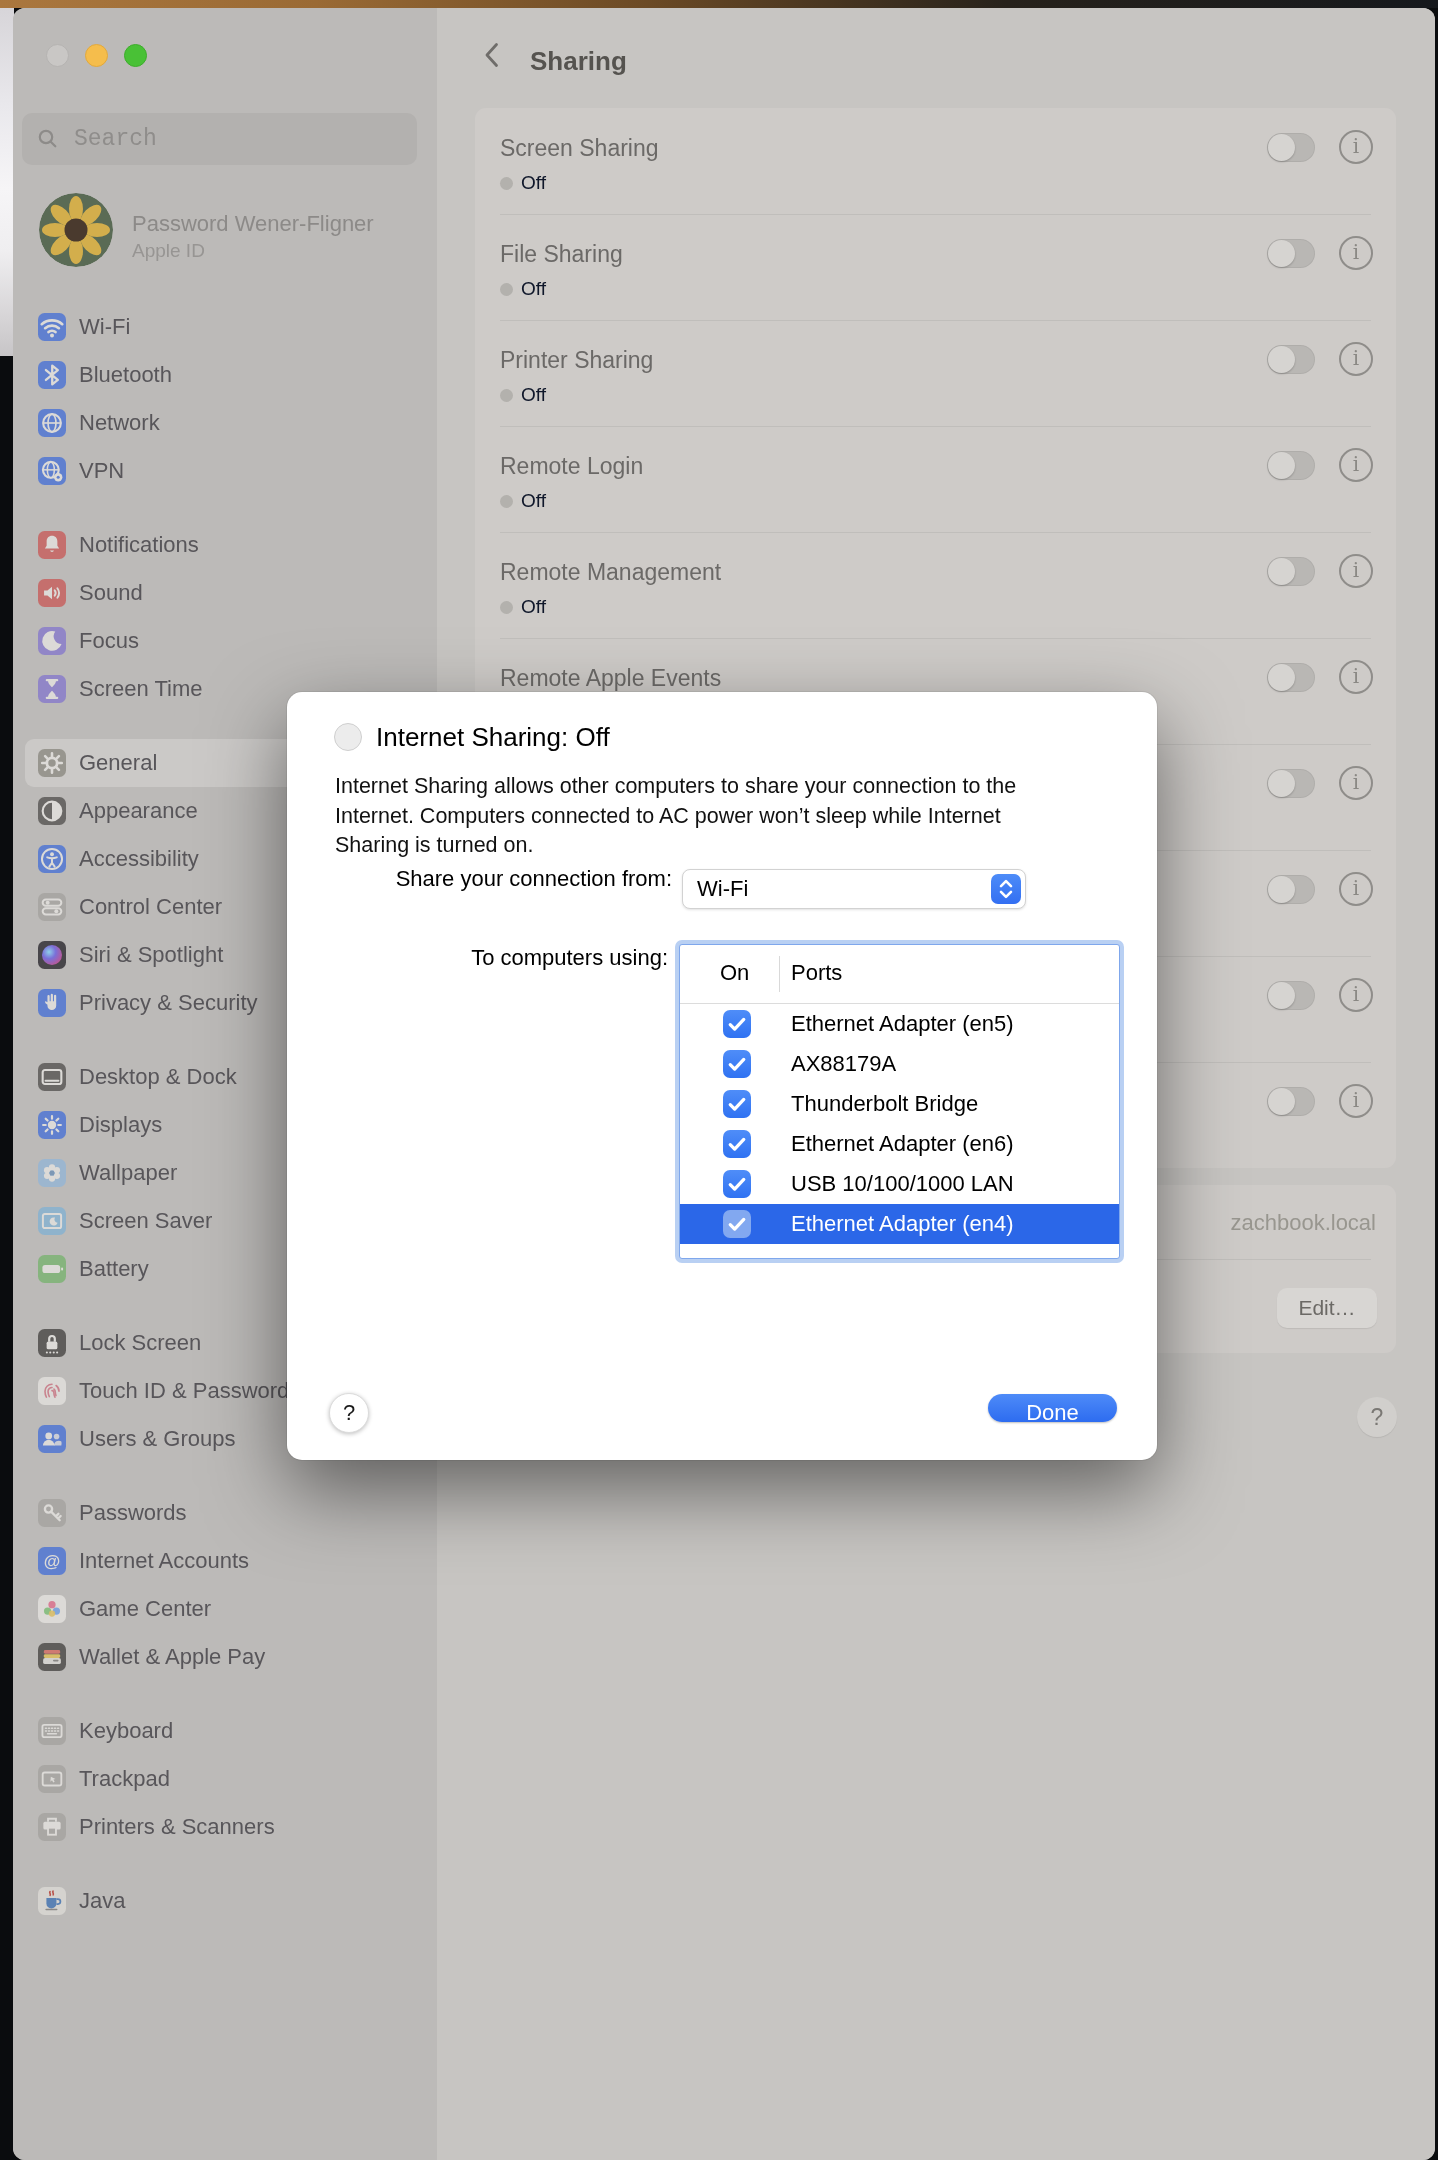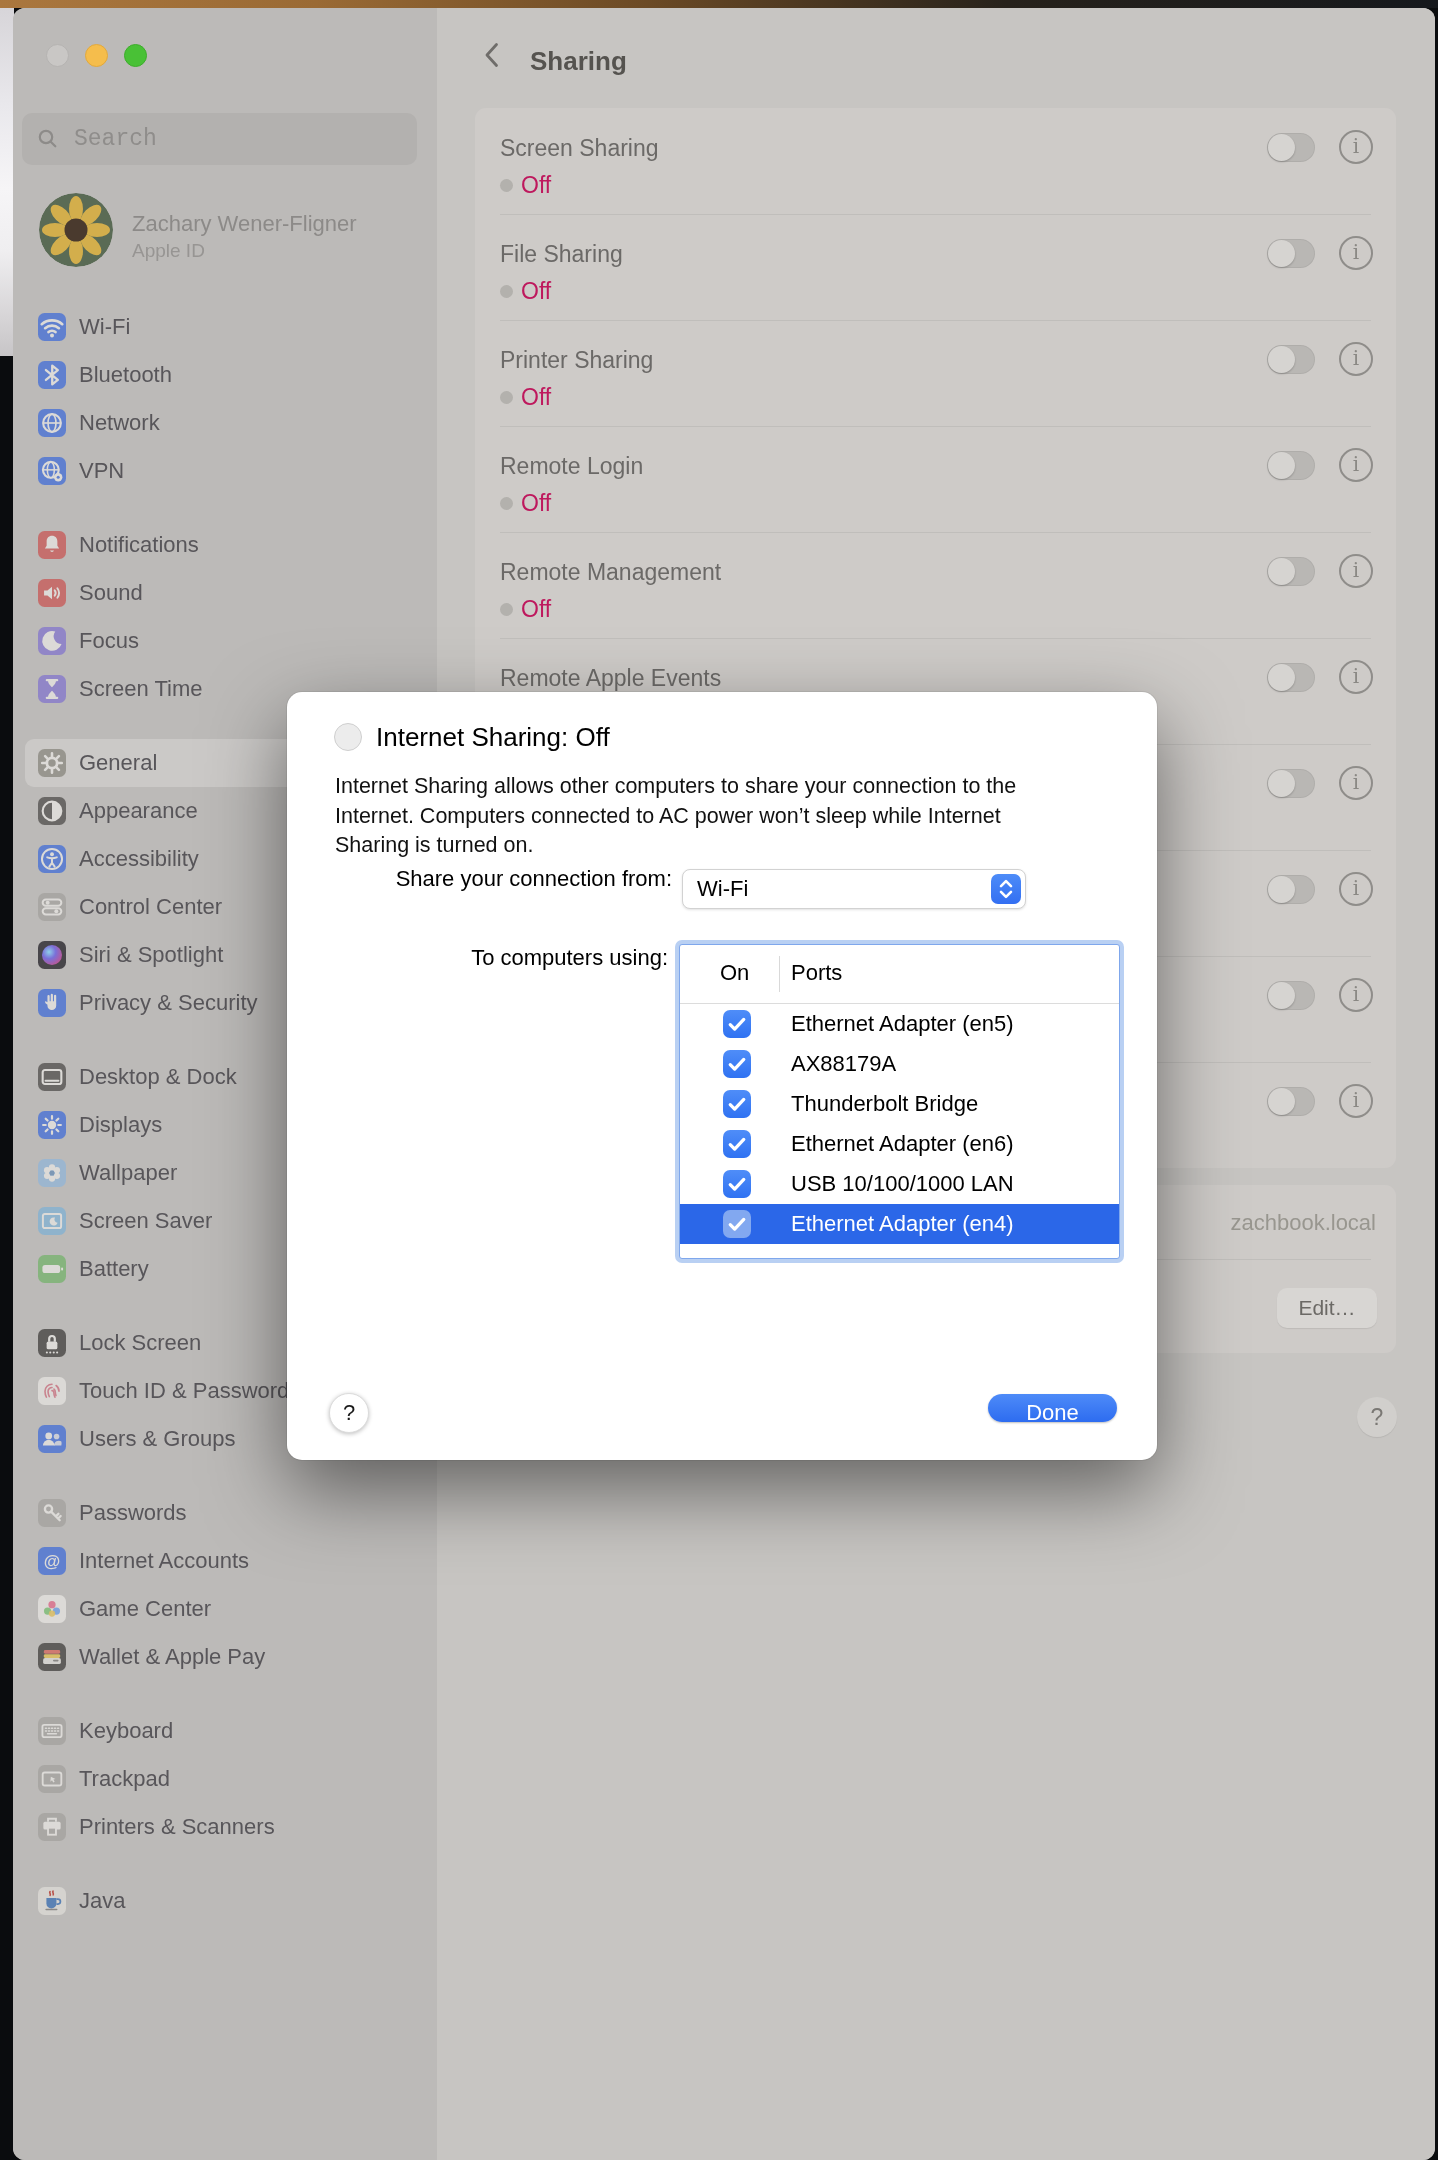--- a/index.html
+++ b/index.html
@@ -53,21 +53,21 @@
   #page-title{left:93px;top:38px;font-size:26px;font-weight:700;color:#55534f;}
 
   
   .card{position:absolute;left:38px;width:921px;background:#cecbc8;border-radius:11px;}
   #services-card{top:100px;}
   .service-row{height:106px;position:relative;}
   .service-row:not(:first-child)::before{content:'';position:absolute;left:25px;right:25px;top:0;height:1px;background:#c0bebb;}
   .svc-title{position:absolute;left:25px;top:27px;font-size:23px;color:#6b6967;}
   .svc-status{position:absolute;left:25px;top:64px;display:flex;align-items:center;gap:8px;}
   .svc-dot{width:13px;height:13px;border-radius:50%;background:#b3b1ad;}
-  .svc-off{font-size:23px;color:#be185d;}
+  .svc-off{font-size:19px;color:#0f172a;}
   .toggle{position:absolute;right:81px;top:25px;width:48px;height:29px;border-radius:14.5px;background:#b9b7b4;box-shadow:inset 0 0 0 1px rgba(0,0,0,.05);}
   .knob{position:absolute;left:1px;top:1px;width:27px;height:27px;border-radius:50%;background:#d6d4d1;box-shadow:0 1px 2px rgba(0,0,0,.22);}
   .info{position:absolute;right:23px;top:22px;width:34px;height:34px;border-radius:50%;border:2px solid #8f8d8a;box-sizing:border-box;
         text-align:center;line-height:29px;font-family:"DejaVu Serif",serif;font-size:20px;color:#8a8884;}
 
   #host-card{top:1177px;height:168px;}
   #host-value{position:absolute;right:20px;top:25px;font-size:22px;color:#98968f;}
   #host-sep{position:absolute;left:25px;right:25px;top:74px;height:1px;background:#c0bebb;}
   #edit-btn{position:absolute;right:19px;top:103px;width:100px;height:40px;border-radius:10px;background:#d8d6d3;
         color:#6b6965;font-size:21px;text-align:center;line-height:40px;box-shadow:0 1px 1px rgba(0,0,0,.08);}
@@ -138,21 +138,21 @@
           <ellipse cx="37" cy="16" rx="7" ry="13" transform="rotate(90 37 37)"></ellipse>
           <ellipse cx="37" cy="16" rx="7" ry="13" transform="rotate(135 37 37)"></ellipse>
           <ellipse cx="37" cy="16" rx="7" ry="13" transform="rotate(180 37 37)"></ellipse>
           <ellipse cx="37" cy="16" rx="7" ry="13" transform="rotate(225 37 37)"></ellipse>
           <ellipse cx="37" cy="16" rx="7" ry="13" transform="rotate(270 37 37)"></ellipse>
           <ellipse cx="37" cy="16" rx="7" ry="13" transform="rotate(315 37 37)"></ellipse>
         </g>
         <circle cx="37" cy="37" r="11.5" fill="#4a3a2e"></circle>
       </svg>
     </div>
-    <div class="abs" id="acct-name">Zachary Wener-Fligner</div>
+    <div class="abs" id="acct-name">Password Wener-Fligner</div>
     <div class="abs" id="acct-sub">Apple ID</div>
 
     <div class="abs" id="nav">
         <div class="nav-group">
           <div class="nav-item">
             <span class="tile" style="background: rgb(96, 128, 207);">
               <svg viewBox="0 0 24 24" fill="none">
                 <path d="M3.2 9.6a13.5 13.5 0 0 1 17.6 0" stroke="#dcdad7" stroke-width="2.3" fill="none" stroke-linecap="round"></path>
                 <path d="M6.1 13a9 9 0 0 1 11.8 0" stroke="#dcdad7" stroke-width="2.3" fill="none" stroke-linecap="round"></path>
                 <path d="M9 16.3a4.6 4.6 0 0 1 6 0" stroke="#dcdad7" stroke-width="2.3" fill="none" stroke-linecap="round"></path>

